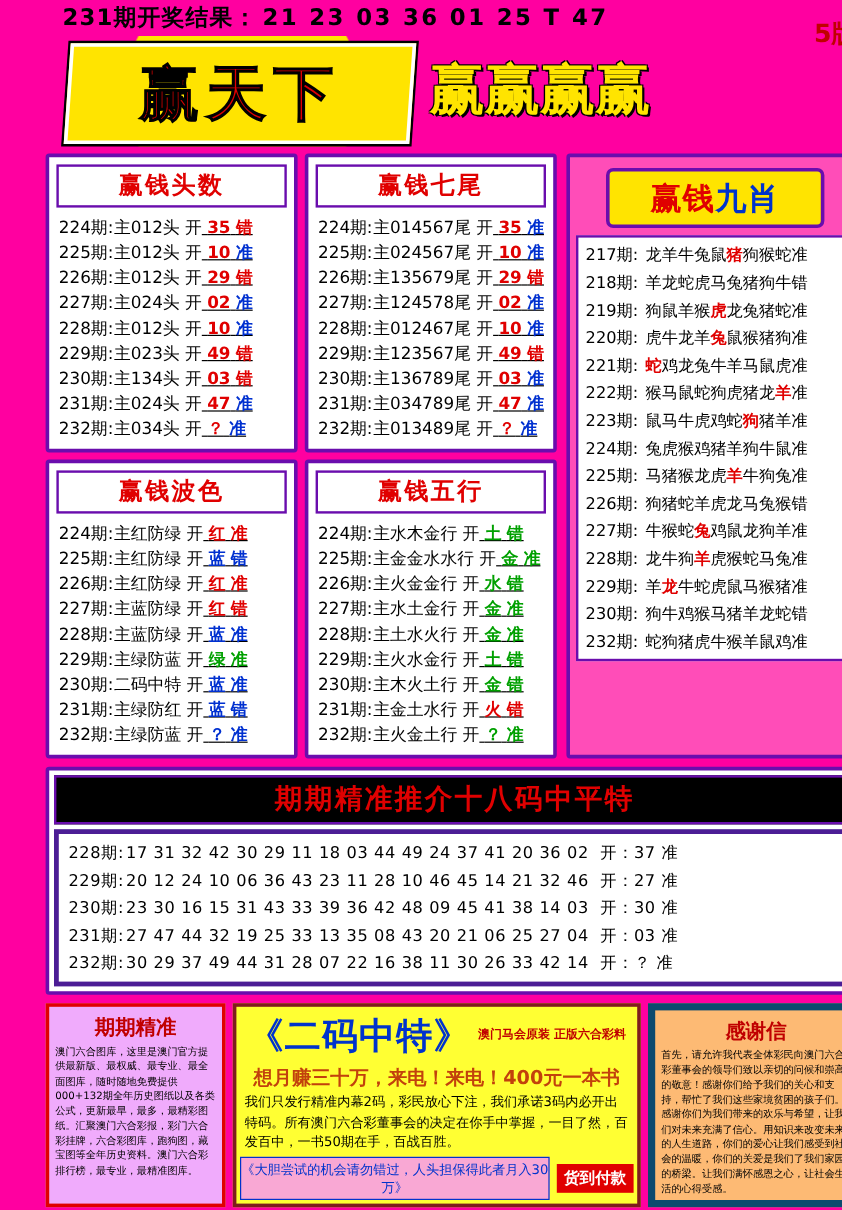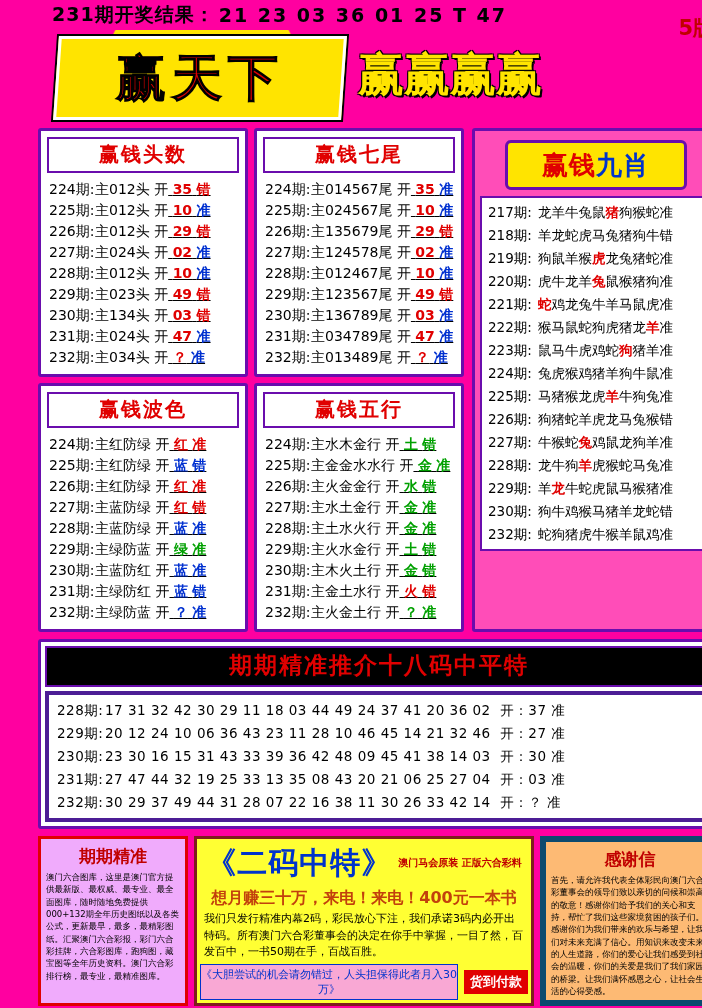--- a/index.html
+++ b/index.html
@@ -218,21 +218,21 @@
       <div class="row2">
         <div class="panel half">
           <div class="ptitle">赢钱波色</div>
           <div id="bo-se-rows">
               <div class="line"><span class="iss">224期:</span><span class="mid">主红防绿  开</span> <span style="color:#e00000;font-weight:bold">红</span> <span style="color:#e00000;font-weight:bold">准</span></div>
               <div class="line"><span class="iss">225期:</span><span class="mid">主红防绿  开</span> <span style="color:#0030d0;font-weight:bold">蓝</span> <span style="color:#0030d0;font-weight:bold">错</span></div>
               <div class="line"><span class="iss">226期:</span><span class="mid">主红防绿  开</span> <span style="color:#e00000;font-weight:bold">红</span> <span style="color:#e00000;font-weight:bold">准</span></div>
               <div class="line"><span class="iss">227期:</span><span class="mid">主蓝防绿  开</span> <span style="color:#e00000;font-weight:bold">红</span> <span style="color:#e00000;font-weight:bold">错</span></div>
               <div class="line"><span class="iss">228期:</span><span class="mid">主蓝防绿  开</span> <span style="color:#0030d0;font-weight:bold">蓝</span> <span style="color:#0030d0;font-weight:bold">准</span></div>
               <div class="line"><span class="iss">229期:</span><span class="mid">主绿防蓝  开</span> <span style="color:#00a000;font-weight:bold">绿</span> <span style="color:#00a000;font-weight:bold">准</span></div>
-              <div class="line"><span class="iss">230期:</span><span class="mid">主蓝防红  开</span> <span style="color:#0030d0;font-weight:bold">蓝</span> <span style="color:#0030d0;font-weight:bold">准</span></div>
+              <div class="line"><span class="iss">230期:</span><span class="mid">二码中特  开</span> <span style="color:#0030d0;font-weight:bold">蓝</span> <span style="color:#0030d0;font-weight:bold">准</span></div>
               <div class="line"><span class="iss">231期:</span><span class="mid">主绿防红  开</span> <span style="color:#0030d0;font-weight:bold">蓝</span> <span style="color:#0030d0;font-weight:bold">错</span></div>
               <div class="line"><span class="iss">232期:</span><span class="mid">主绿防蓝  开</span> <span style="color:#0030d0;font-weight:bold">？</span> <span style="color:#0030d0;font-weight:bold">准</span></div>
             </div>
         </div>
         <div class="panel half">
           <div class="ptitle">赢钱五行</div>
           <div id="wu-xing-rows">
               <div class="line"><span class="iss">224期:</span><span class="mid">主水木金行  开</span> <span style="color:#00a000;font-weight:bold">土</span> <span style="color:#00a000;font-weight:bold">错</span></div>
               <div class="line"><span class="iss">225期:</span><span class="mid">主金金水水行  开</span> <span style="color:#00a000;font-weight:bold">金</span> <span style="color:#00a000;font-weight:bold">准</span></div>
               <div class="line"><span class="iss">226期:</span><span class="mid">主火金金行  开</span> <span style="color:#00a000;font-weight:bold">水</span> <span style="color:#00a000;font-weight:bold">错</span></div>

